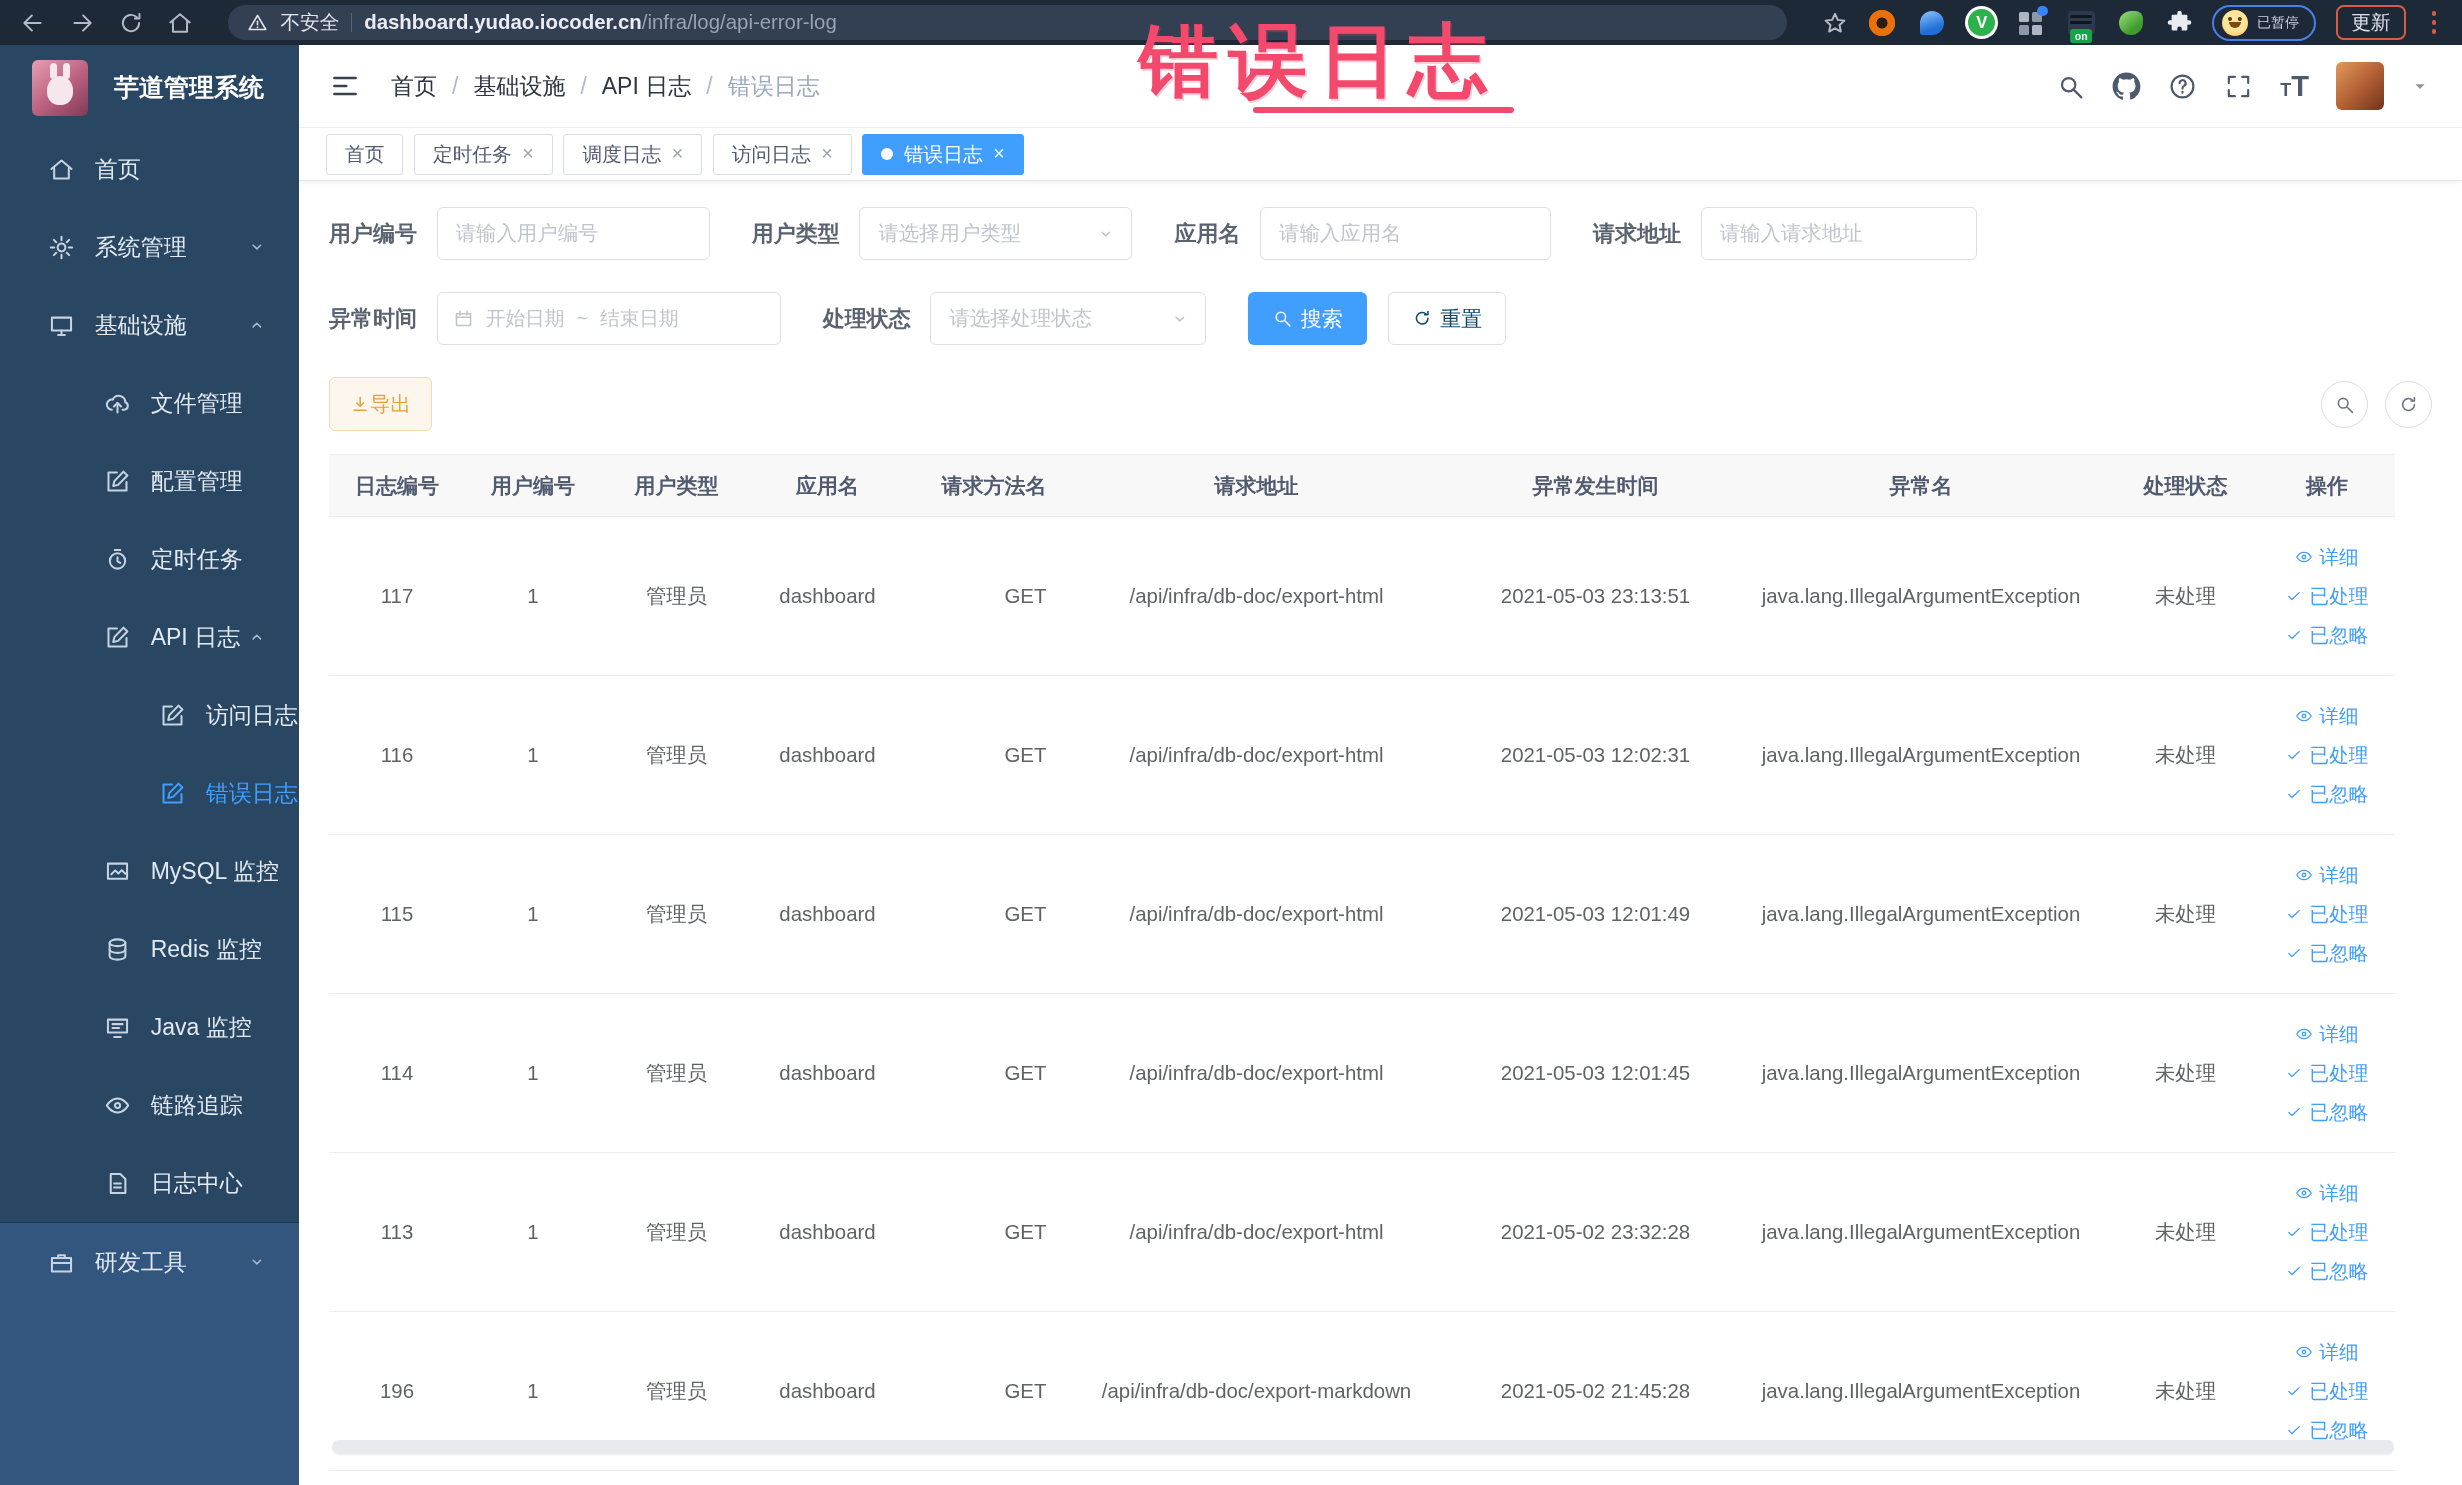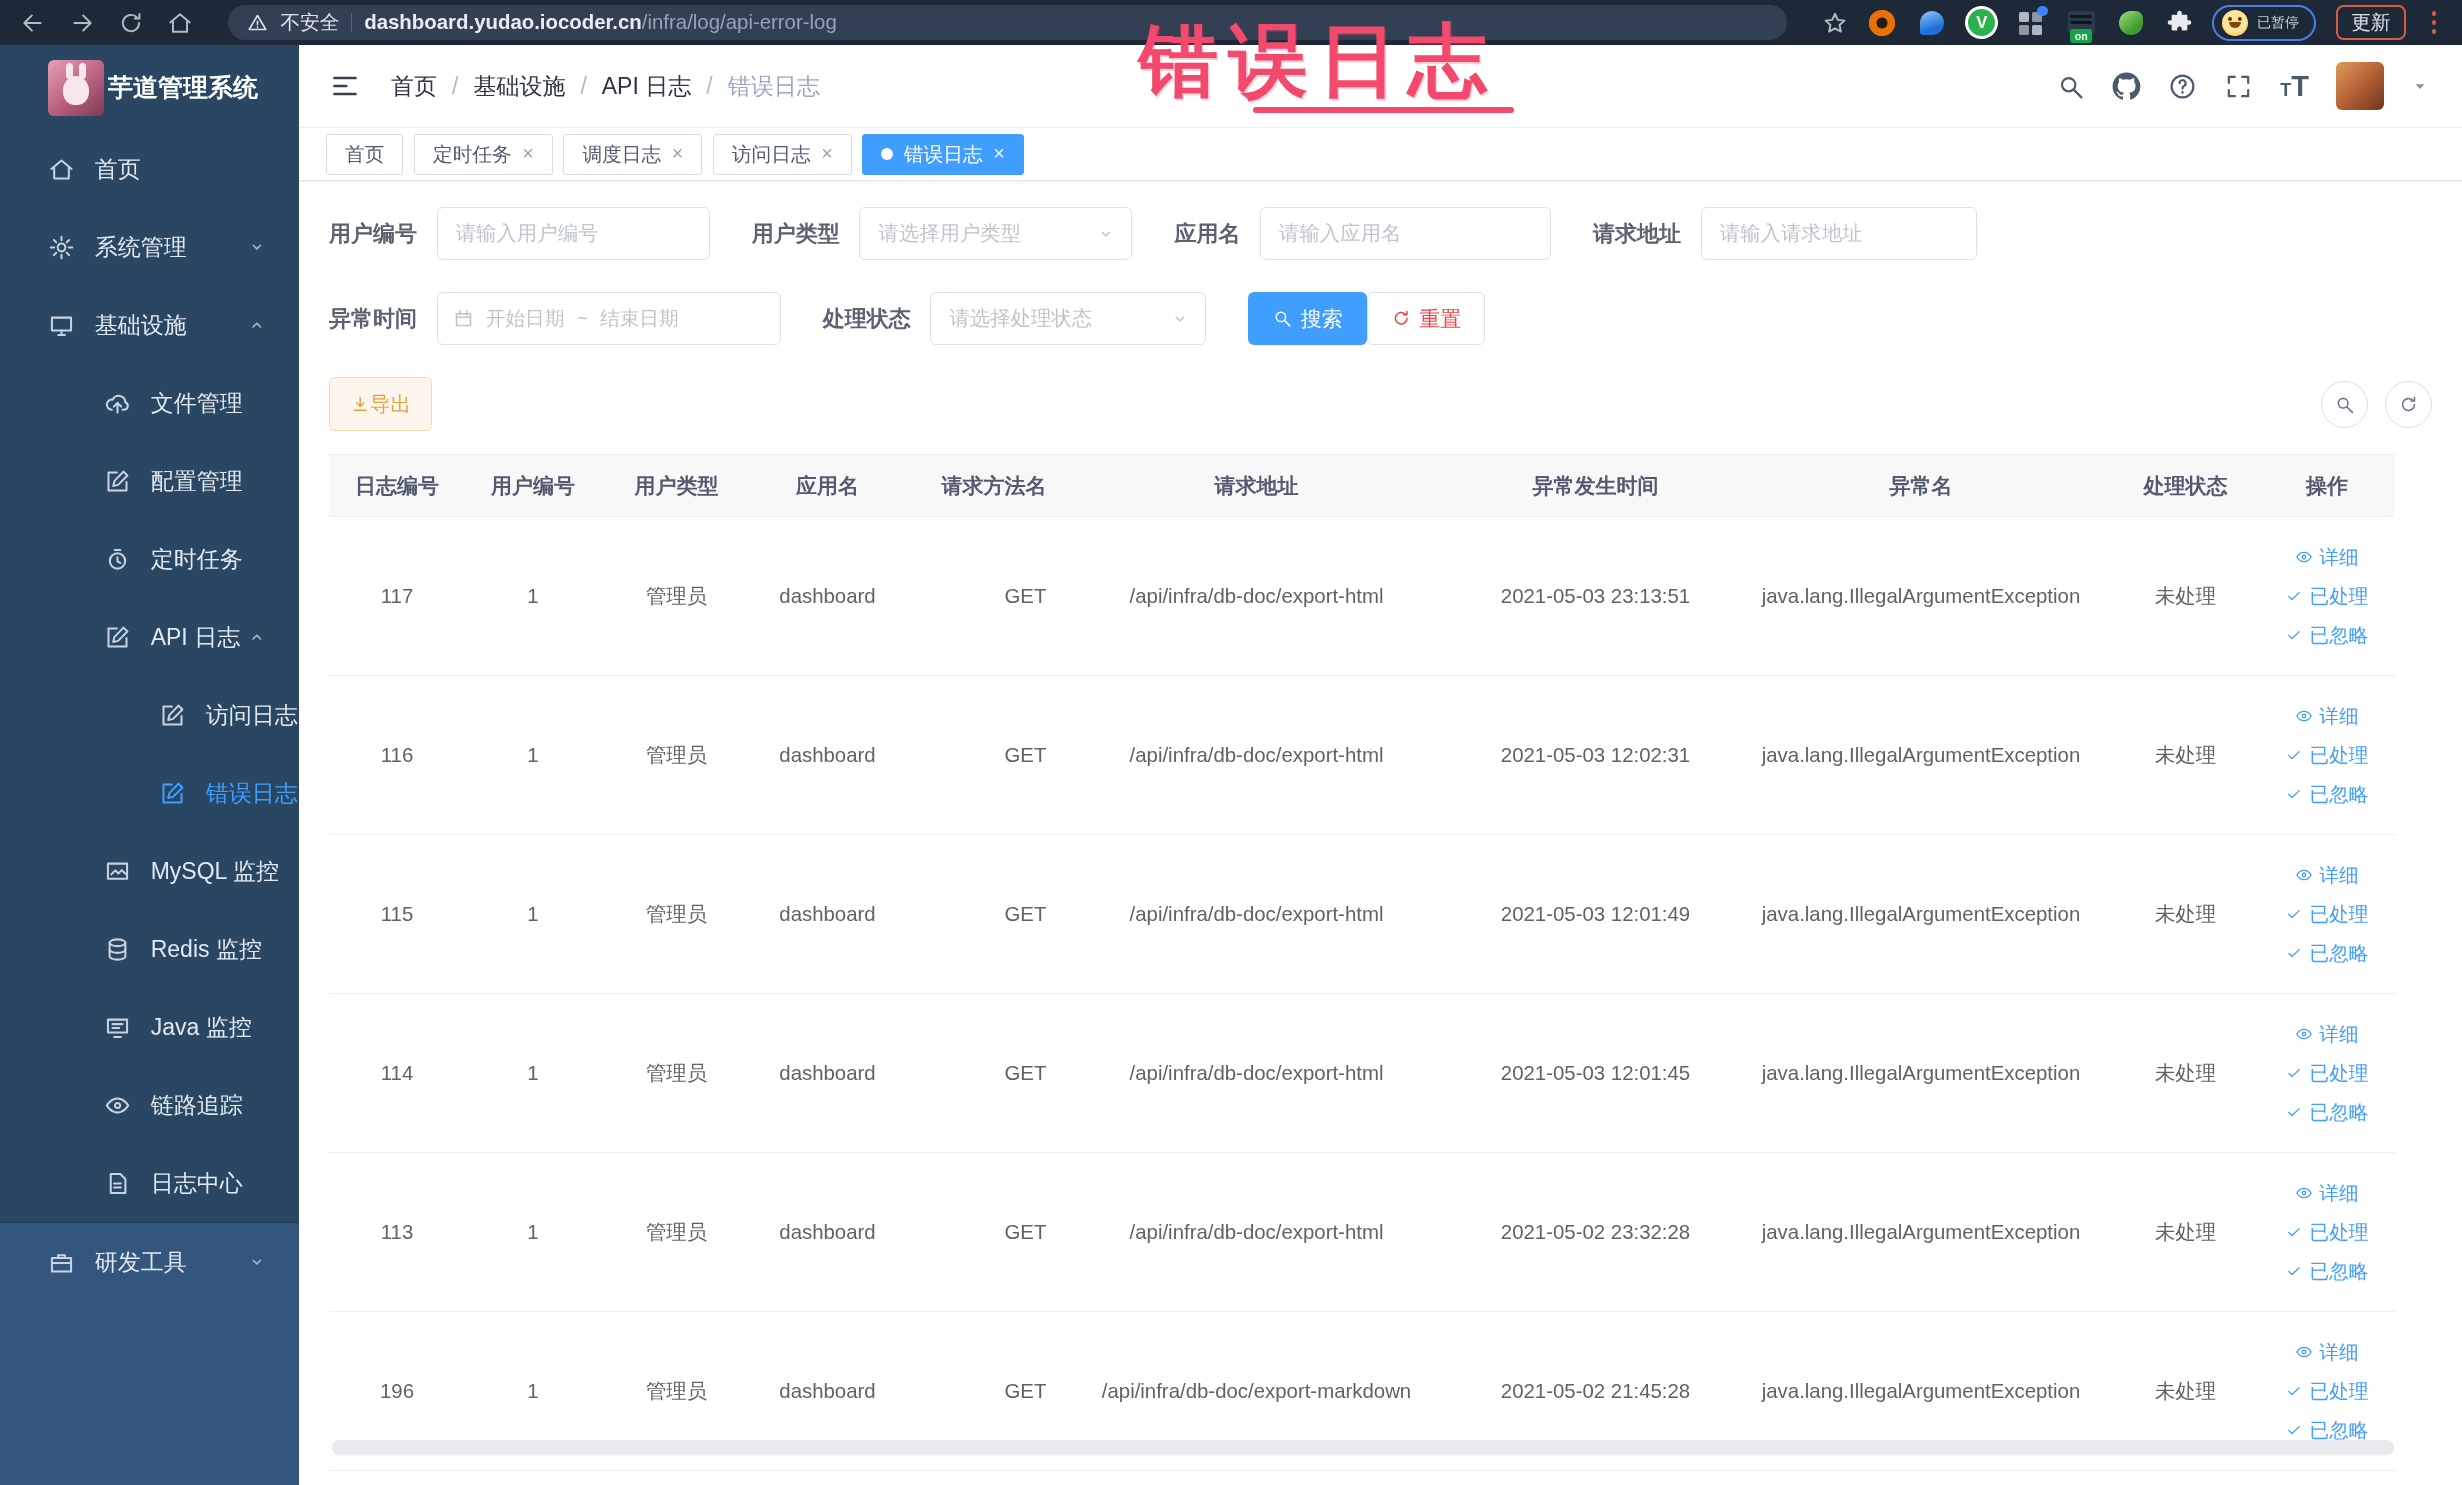--- a/index.html
+++ b/index.html
@@ -39,21 +39,21 @@
   .emoji-face::before { content:""; position:absolute; left:6px; top:7.6px; width:3.8px; height:3.8px; border-radius:50%; background:#5a3a10; box-shadow:9.8px 0 0 #5a3a10; }
   .emoji-face::after { content:""; position:absolute; left:6.8px; top:12px; width:12px; height:6.8px; border-radius:0 0 12px 12px; background:#7a4a12; }
   .update-btn { height:35px; display:flex; align-items:center; padding:0 13.6px; border:2.3px solid #d95b43; border-radius:7.6px; color:#dbe0e8; font-size:19.7px; cursor:pointer; white-space:nowrap; }
   .kebab { display:flex; flex-direction:column; gap:4.5px; padding:3px 6px; cursor:pointer; }
   .kebab i { width:4.5px; height:4.5px; border-radius:50%; background:#d95b43; }
 
   
   .app { display:flex; height:1440px; }
 
   .sidebar { width:299px; background:#294763; display:flex; flex-direction:column; flex:0 0 299px; }
-  .logo-row { height:85px; display:flex; align-items:center; gap:4px; padding-left:48px; }
+  .logo-row { height:85px; display:flex; align-items:center; gap:26px; padding-left:32px; }
   .logo-img { width:56px; height:56px; border-radius:6px; background:linear-gradient(140deg,#e7a0b4,#b95f7e 55%,#7e3a55); position:relative; overflow:hidden; flex:0 0 56px; }
   .logo-img::before { content:""; position:absolute; left:15px; top:16.7px; width:26px; height:29px; border-radius:50% 50% 45% 45%; background:#f6e7ec; }
   .logo-img::after { content:""; position:absolute; left:18px; top:3px; width:6.8px; height:16.7px; border-radius:6px; background:#f6e7ec; box-shadow:13px 0 0 #f6e7ec; }
   .logo-title { color:#ffffff; font-size:25px; font-weight:bold; white-space:nowrap; }
   .menu-item { height:78px; display:flex; align-items:center; gap:19.7px; padding-left:48px; color:#e2e9f1; font-size:23px; cursor:pointer; position:relative; white-space:nowrap; }
   .menu-item .mi-icon { font-size:27px; color:#c7d3e0; }
   .menu-item.lvl2 { padding-left:104px; }
   .menu-item.lvl3 { padding-left:159px; }
   .menu-item .chev { position:absolute; right:32px; font-size:19.7px; color:#aebacd; }
   .menu-item.active { color:#409eff; }
@@ -86,21 +86,21 @@
   .f-group { display:flex; align-items:center; margin-right:42px; }
   .f-label { font-size:22px; font-weight:bold; color:#5c6370; margin-right:19.7px; white-space:nowrap; }
   .f-input { height:53px; border:0.8px solid #dcdfe6; border-radius:6px; font-size:20.4px; color:#606266; padding:0 18px; outline:none; font-family:inherit; background:#fff; }
   .f-input::placeholder { color:#c0c4cc; }
   .sel-wrap { position:relative; display:flex; align-items:center; }
   .sel-wrap .sel-chev { position:absolute; right:16.7px; font-size:19.7px; color:#c0c4cc; pointer-events:none; }
   .date-range { width:344px; height:53px; border:0.8px solid #dcdfe6; border-radius:6px; display:flex; align-items:center; padding:0 15px; gap:12px; color:#c0c4cc; font-size:19.7px; cursor:text; white-space:nowrap; }
   .date-range .cal { font-size:21px; color:#c0c4cc; }
   .btn { height:53px; border-radius:6px; display:inline-flex; align-items:center; gap:8px; font-size:21px; padding:0 23px; cursor:pointer; border:0.8px solid transparent; white-space:nowrap; }
   .btn-search { background:#409eff; color:#fff; }
-  .btn-reset { background:#fff; border-color:#dcdfe6; color:#ef4444; }
+  .btn-reset { background:#fff; border-color:#dcdfe6; color:#0c4a6e; margin-left:21px; }
   .btn .bic { font-size:20.4px; }
 
   .toolbar { display:flex; align-items:center; margin-bottom:23px; }
   .btn-export { height:54px; padding:0 19.7px; background:#fdf6ec; border:0.8px solid #f5dab1; color:#e6a23c; border-radius:6px; display:inline-flex; align-items:center; font-size:20.4px; cursor:pointer; }
   .toolbar-right { margin-left:auto; display:flex; gap:16.7px; margin-right:-1.5px; }
   .circle-btn { width:47px; height:47px; border-radius:50%; border:0.8px solid #d9dce6; background:#fff; display:flex; align-items:center; justify-content:center; font-size:21px; color:#6b7386; cursor:pointer; }
 
   .table { width:2066px; border-top:0.8px solid #ebeef5; font-size:20.4px; }
   .thead { display:flex; align-items:center; height:62px; background:#f8f8f9; border-bottom:0.8px solid #ebeef5; color:#515a6e; font-weight:bold; font-size:21px; }
   .trow { display:flex; align-items:center; height:159px; border-bottom:0.8px solid #ebeef5; color:#606266; }

